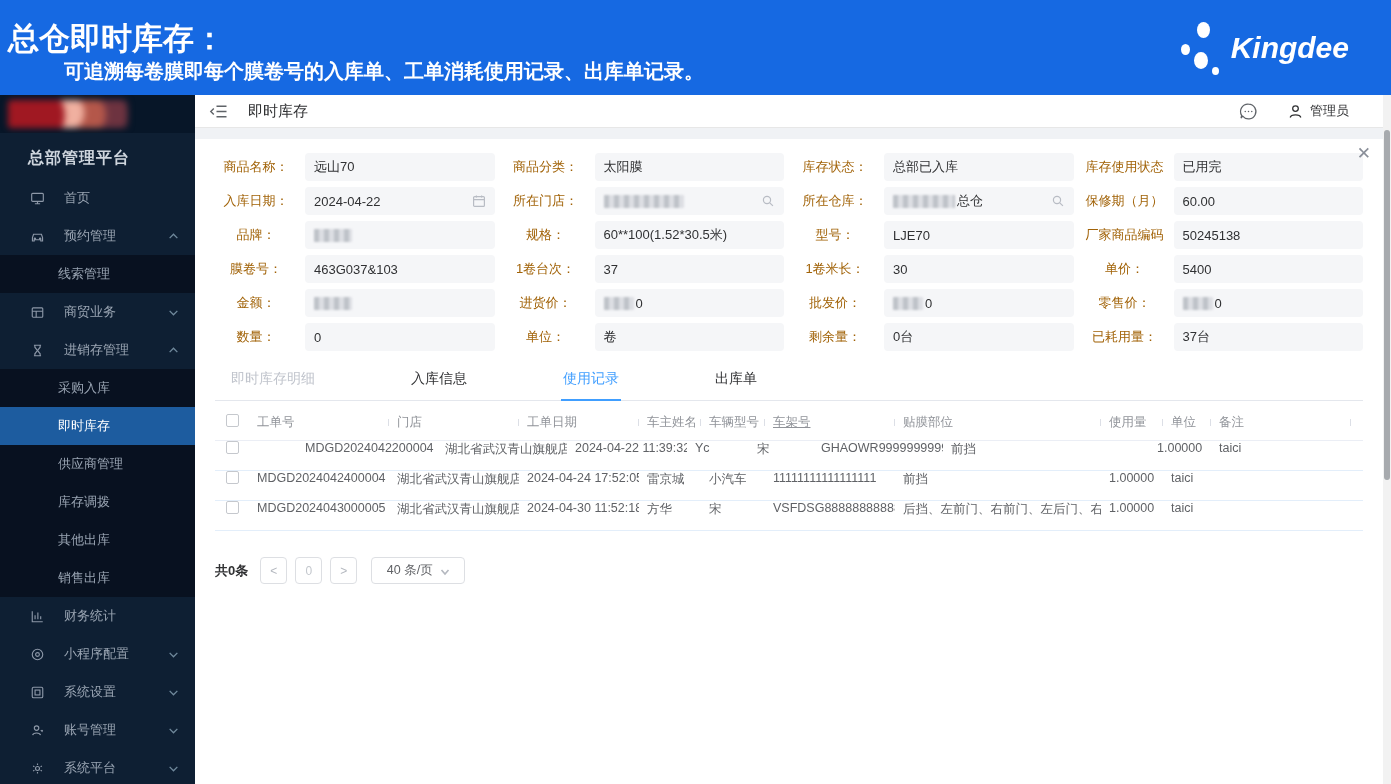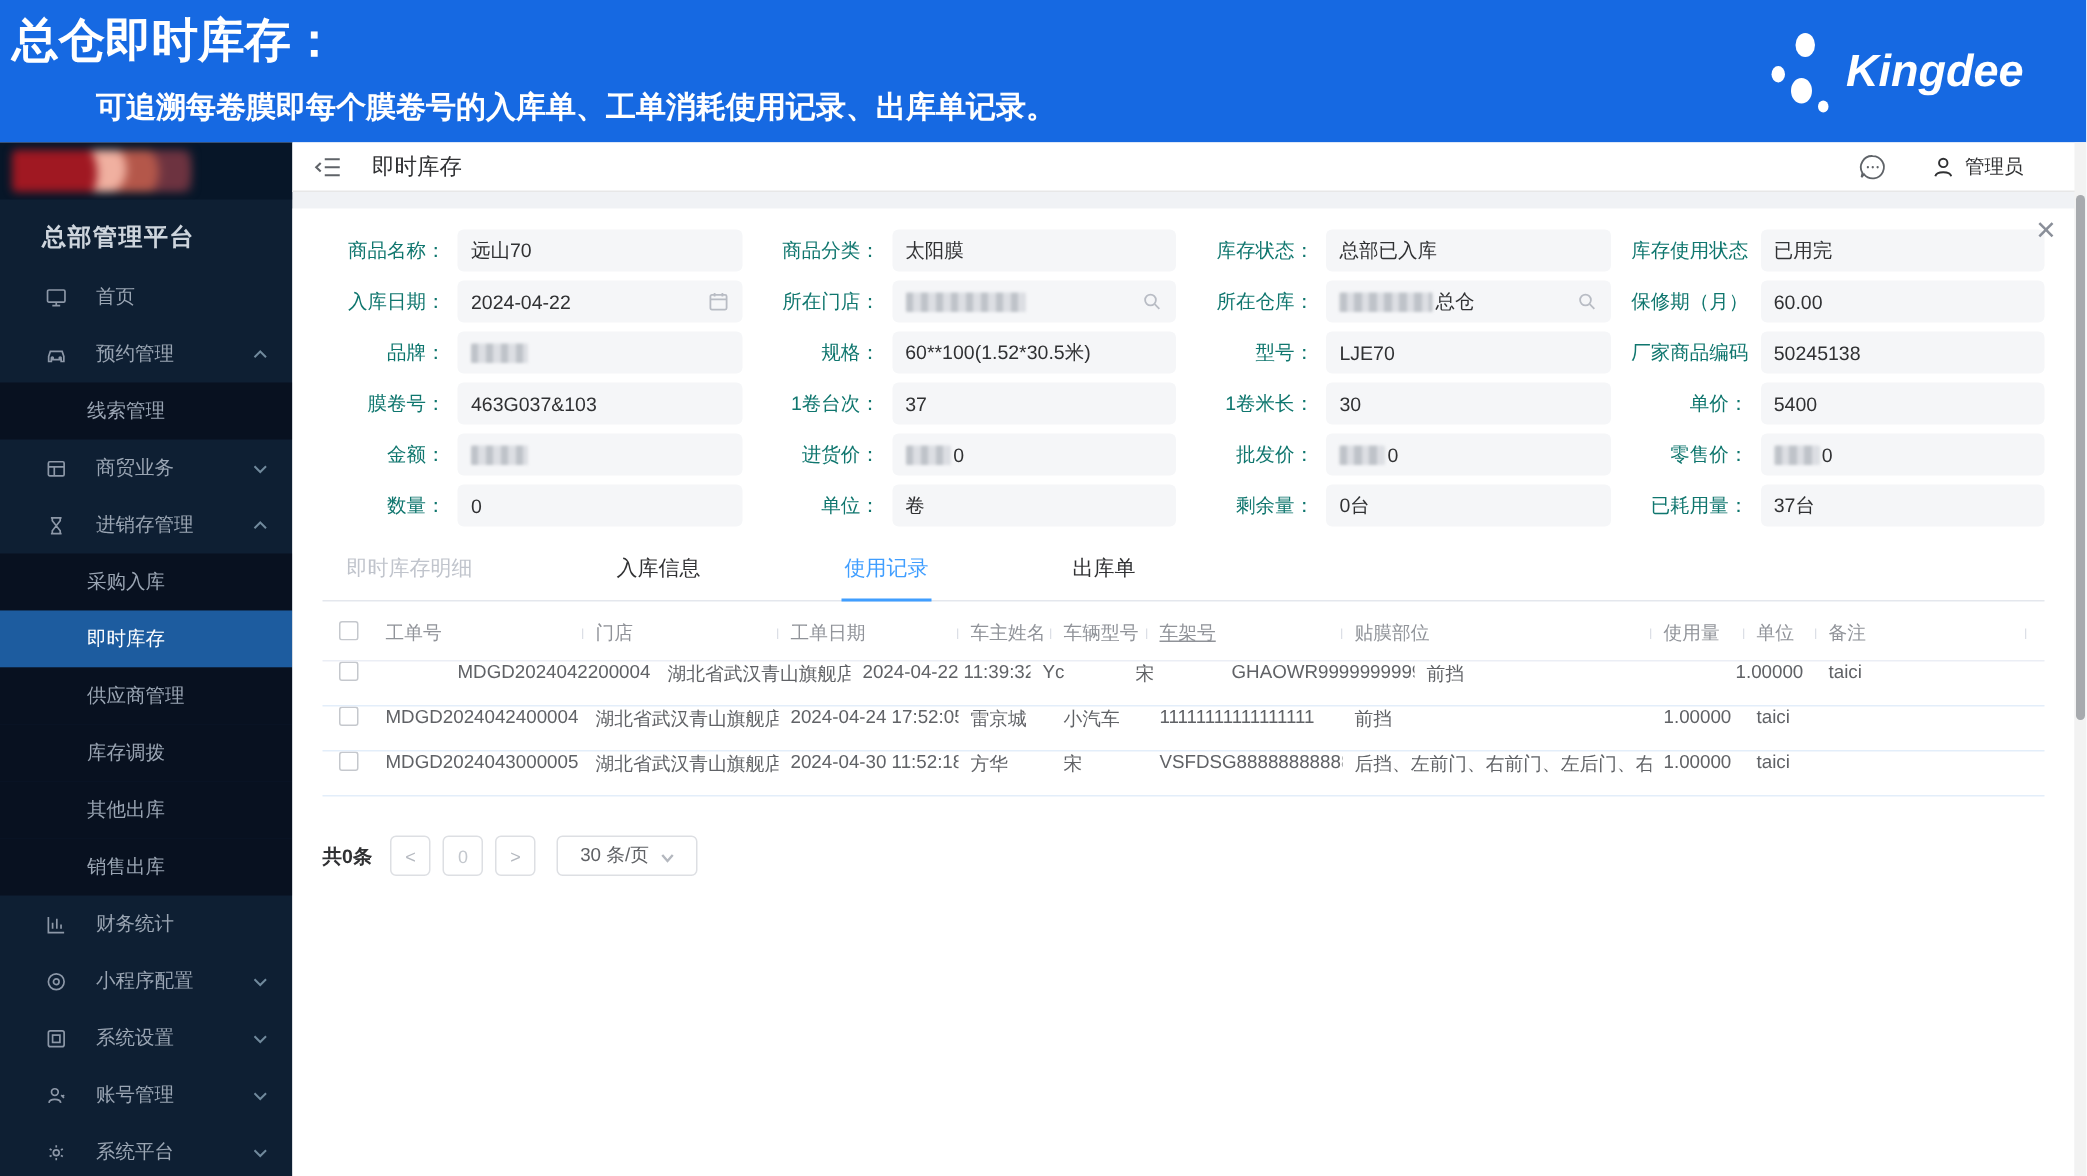--- a/index.html
+++ b/index.html
@@ -1,21 +1,21 @@
 <!DOCTYPE html>
 <html><head>
 <meta charset="utf-8">
 <style>
   * { box-sizing: border-box; margin: 0; padding: 0; }
   body { font-family: "Liberation Sans", "DejaVu Sans", sans-serif; }
   #app { position: relative; width: 1391px; height: 784px; background: #f0f2f5; overflow: hidden; }
 
   
   .banner { position: absolute; left: 0; top: 0; width: 100%; height: 95px; background: #1669e2; color: #fff; }
-  .banner-title { position: absolute; left: 8px; top: 6px; font-family: "Liberation Serif", "DejaVu Serif", serif; font-weight: bold; font-size: 31px; }
+  .banner-title { position: absolute; left: 8px; top: 18px; font-family: "Liberation Serif", "DejaVu Serif", serif; font-weight: bold; font-size: 31px; }
   .banner-sub { position: absolute; left: 64px; top: 58px; font-family: "Liberation Serif", "DejaVu Serif", serif; font-weight: bold; font-size: 20px; }
   .kd-logo { position: absolute; right: 42px; top: 20px; display: flex; align-items: center; gap: 10px; }
   .kd-dots { position: relative; width: 42px; height: 56px; }
   .kd-dots span { position: absolute; background: #fff; border-radius: 50%; }
   .kd-d1 { width: 13px; height: 16px; left: 18px; top: 2px; }
   .kd-d2 { width: 9px; height: 11px; left: 2px; top: 24px; }
   .kd-d3 { width: 14px; height: 17px; left: 15px; top: 32px; }
   .kd-d4 { width: 7px; height: 8px; left: 33px; top: 47px; }
   .kd-text { font-size: 30px; font-weight: bold; font-style: italic; }
 
@@ -52,21 +52,21 @@
 
   .scrollbar { position: absolute; right: 0; top: 0; width: 8px; bottom: 0; background: #f2f2f2; }
   .scroll-thumb { position: absolute; left: 1px; top: 35px; width: 6px; height: 350px; background: #a7aaae; border-radius: 3px; }
 
   .panel { position: absolute; left: 0; top: 44px; right: 8px; bottom: 0; background: #fff; padding: 10px 20px; }
   .close-x { position: absolute; right: 12px; top: 6px; font-size: 17px; color: #8a8f99; cursor: pointer; line-height: 1; }
 
   
   .form-grid { display: grid; grid-template-columns: repeat(4, 1fr); column-gap: 10px; row-gap: 6px; margin-top: 4px; }
   .fcell { display: flex; align-items: center; }
-  .flabel { flex: none; width: 90px; text-align: right; font-size: 13px; color: #0f766e; padding-right: 8px; white-space: nowrap; }
+  .flabel { flex: none; width: 90px; text-align: center; font-size: 13px; color: #a16207; padding-right: 8px; white-space: nowrap; }
   .finput { flex: 1; height: 28px; background: #f5f6f8; border-radius: 4px; display: flex; align-items: center; padding: 0 9px; font-size: 13px; color: #303133; overflow: hidden; }
   .finput .fval { white-space: nowrap; }
   .finput .ficon { margin-left: auto; width: 14px; height: 14px; color: #b8bcc4; flex: none; }
   .finput .ficon svg { width: 100%; height: 100%; stroke-width: 1.2; }
   .redact { display: inline-block; height: 13px; border-radius: 1px; margin-right: 2px; filter: blur(1.1px);
     background: repeating-linear-gradient(90deg, #bfc3c9 0 5px, #dcdee3 5px 10px); }
   .rd-lg { width: 80px; } .rd-md { width: 62px; } .rd-sm { width: 38px; } .rd-xs { width: 30px; }
 
   
   .tabs { display: flex; gap: 92px; margin-top: 10px; border-bottom: 1px solid #e4e7ed; padding-left: 14px; }
@@ -522,21 +522,21 @@
             <div class="tcell" style="width: 140px;"></div>
             <div class="tcell fill"></div>
           </div>
         </div>
       <div class="pager">
         <span class="ptotal">共0条</span>
         <span class="pbtn">&lt;</span>
         <span class="pbtn pnum">0</span>
         <span class="pbtn">&gt;</span>
         <span class="psel">
-          <span>30 条/页</span>
+          <span>40 条/页</span>
           <span class="icn"><svg viewBox="0 0 10 10" fill="none" stroke="currentColor">
                 <path d="M1.5 3l3.5 4 3.5-4"></path>
               </svg></span>
         </span>
       </div>
     </div>
 
     <div class="scrollbar">
       <div class="scroll-thumb"></div>
     </div>

